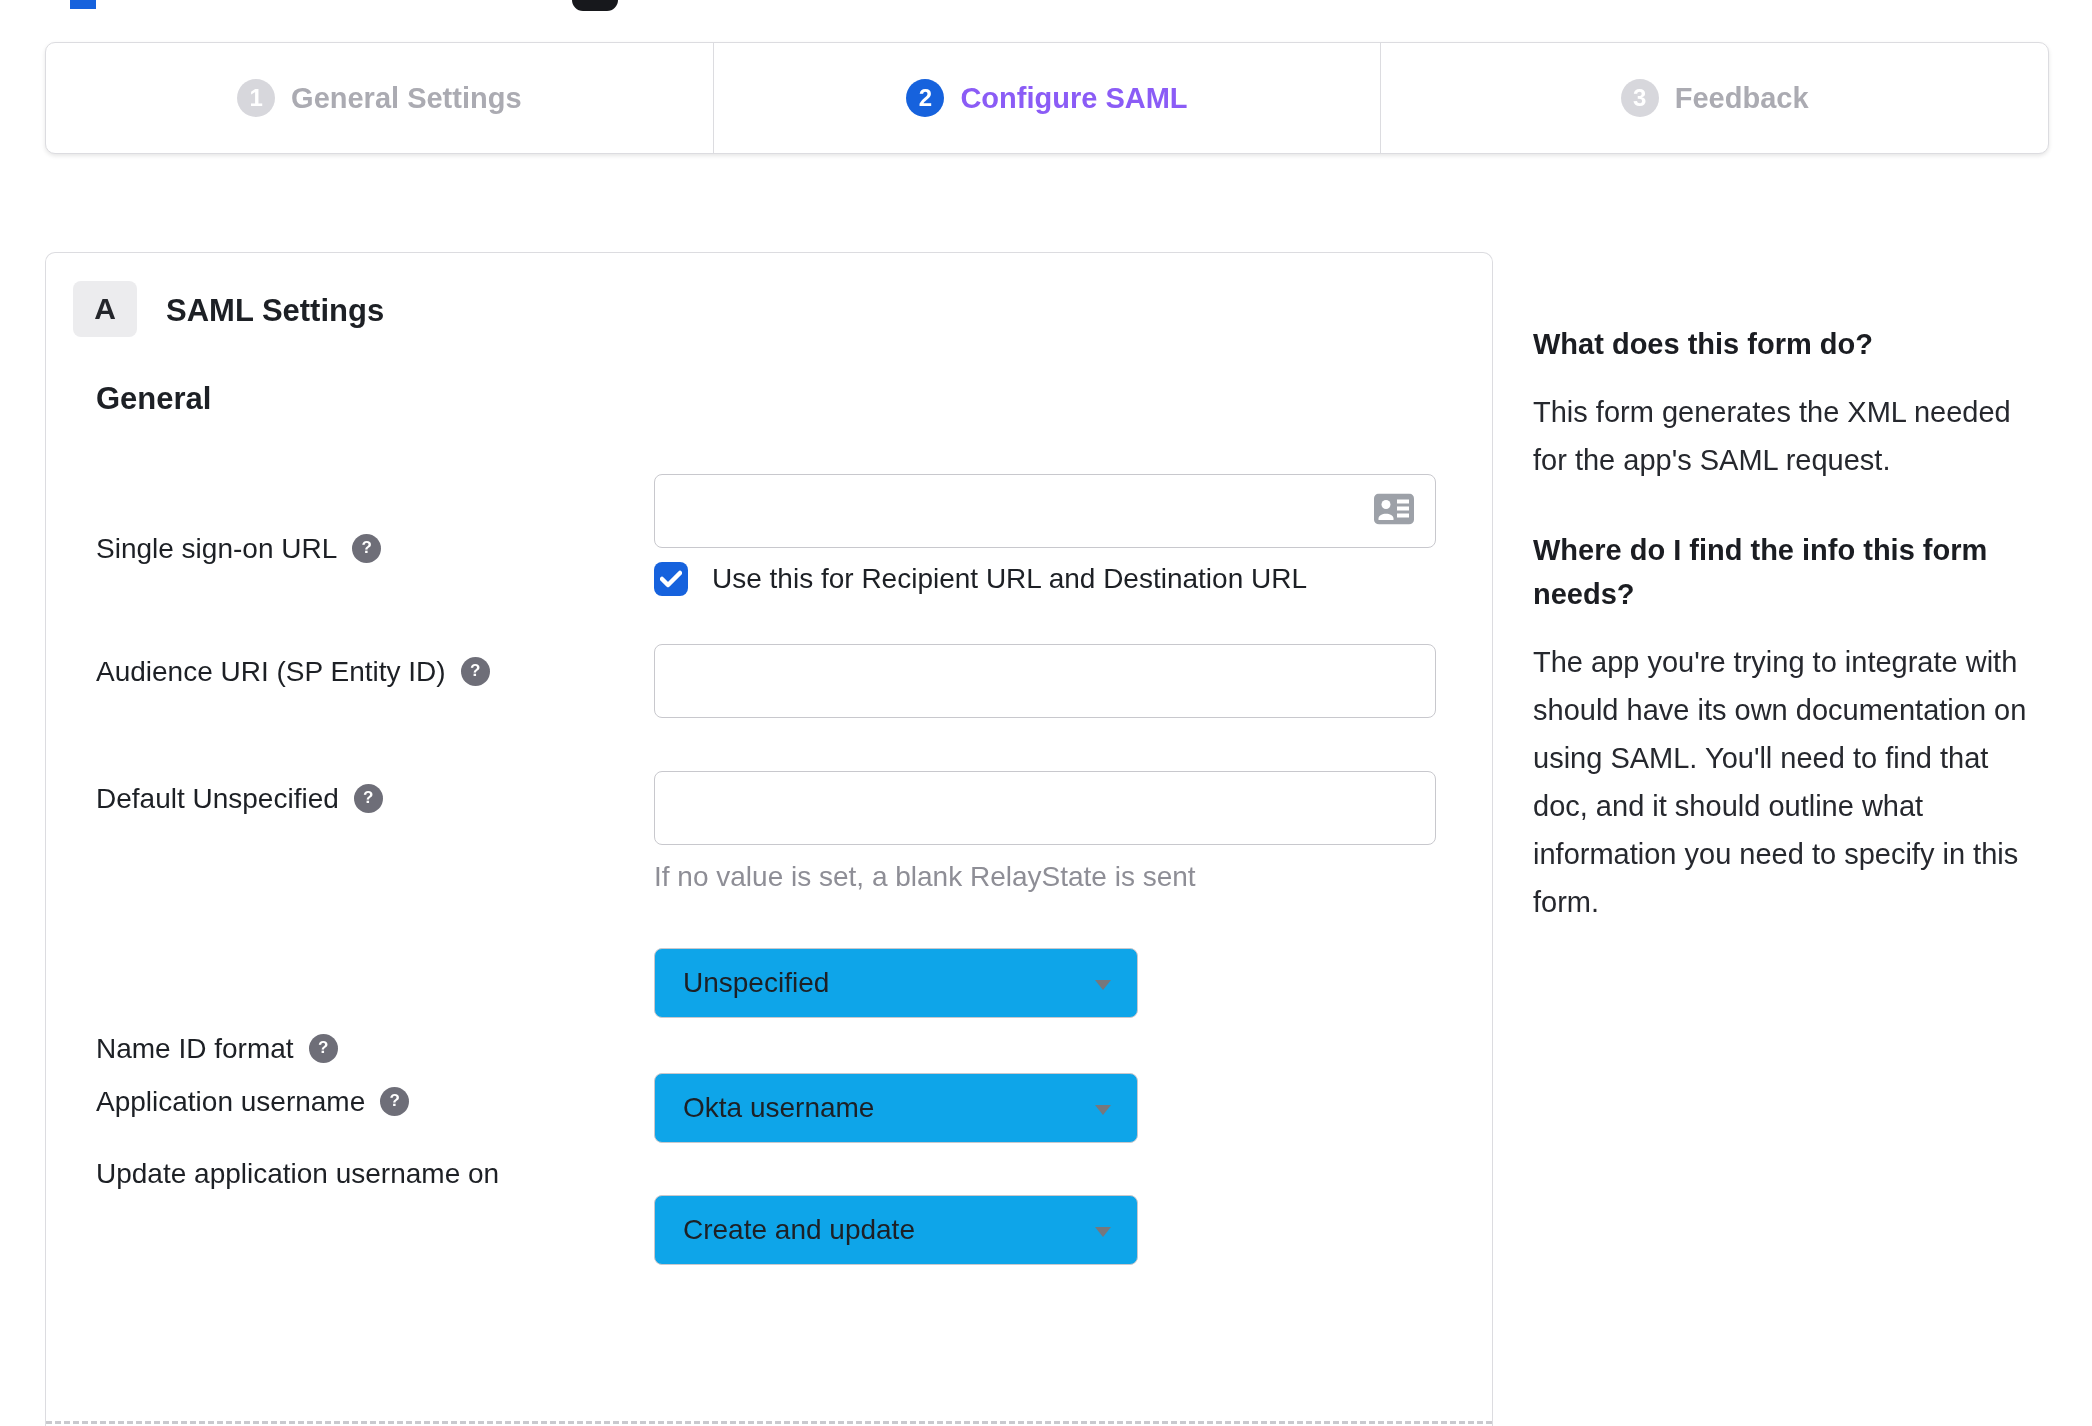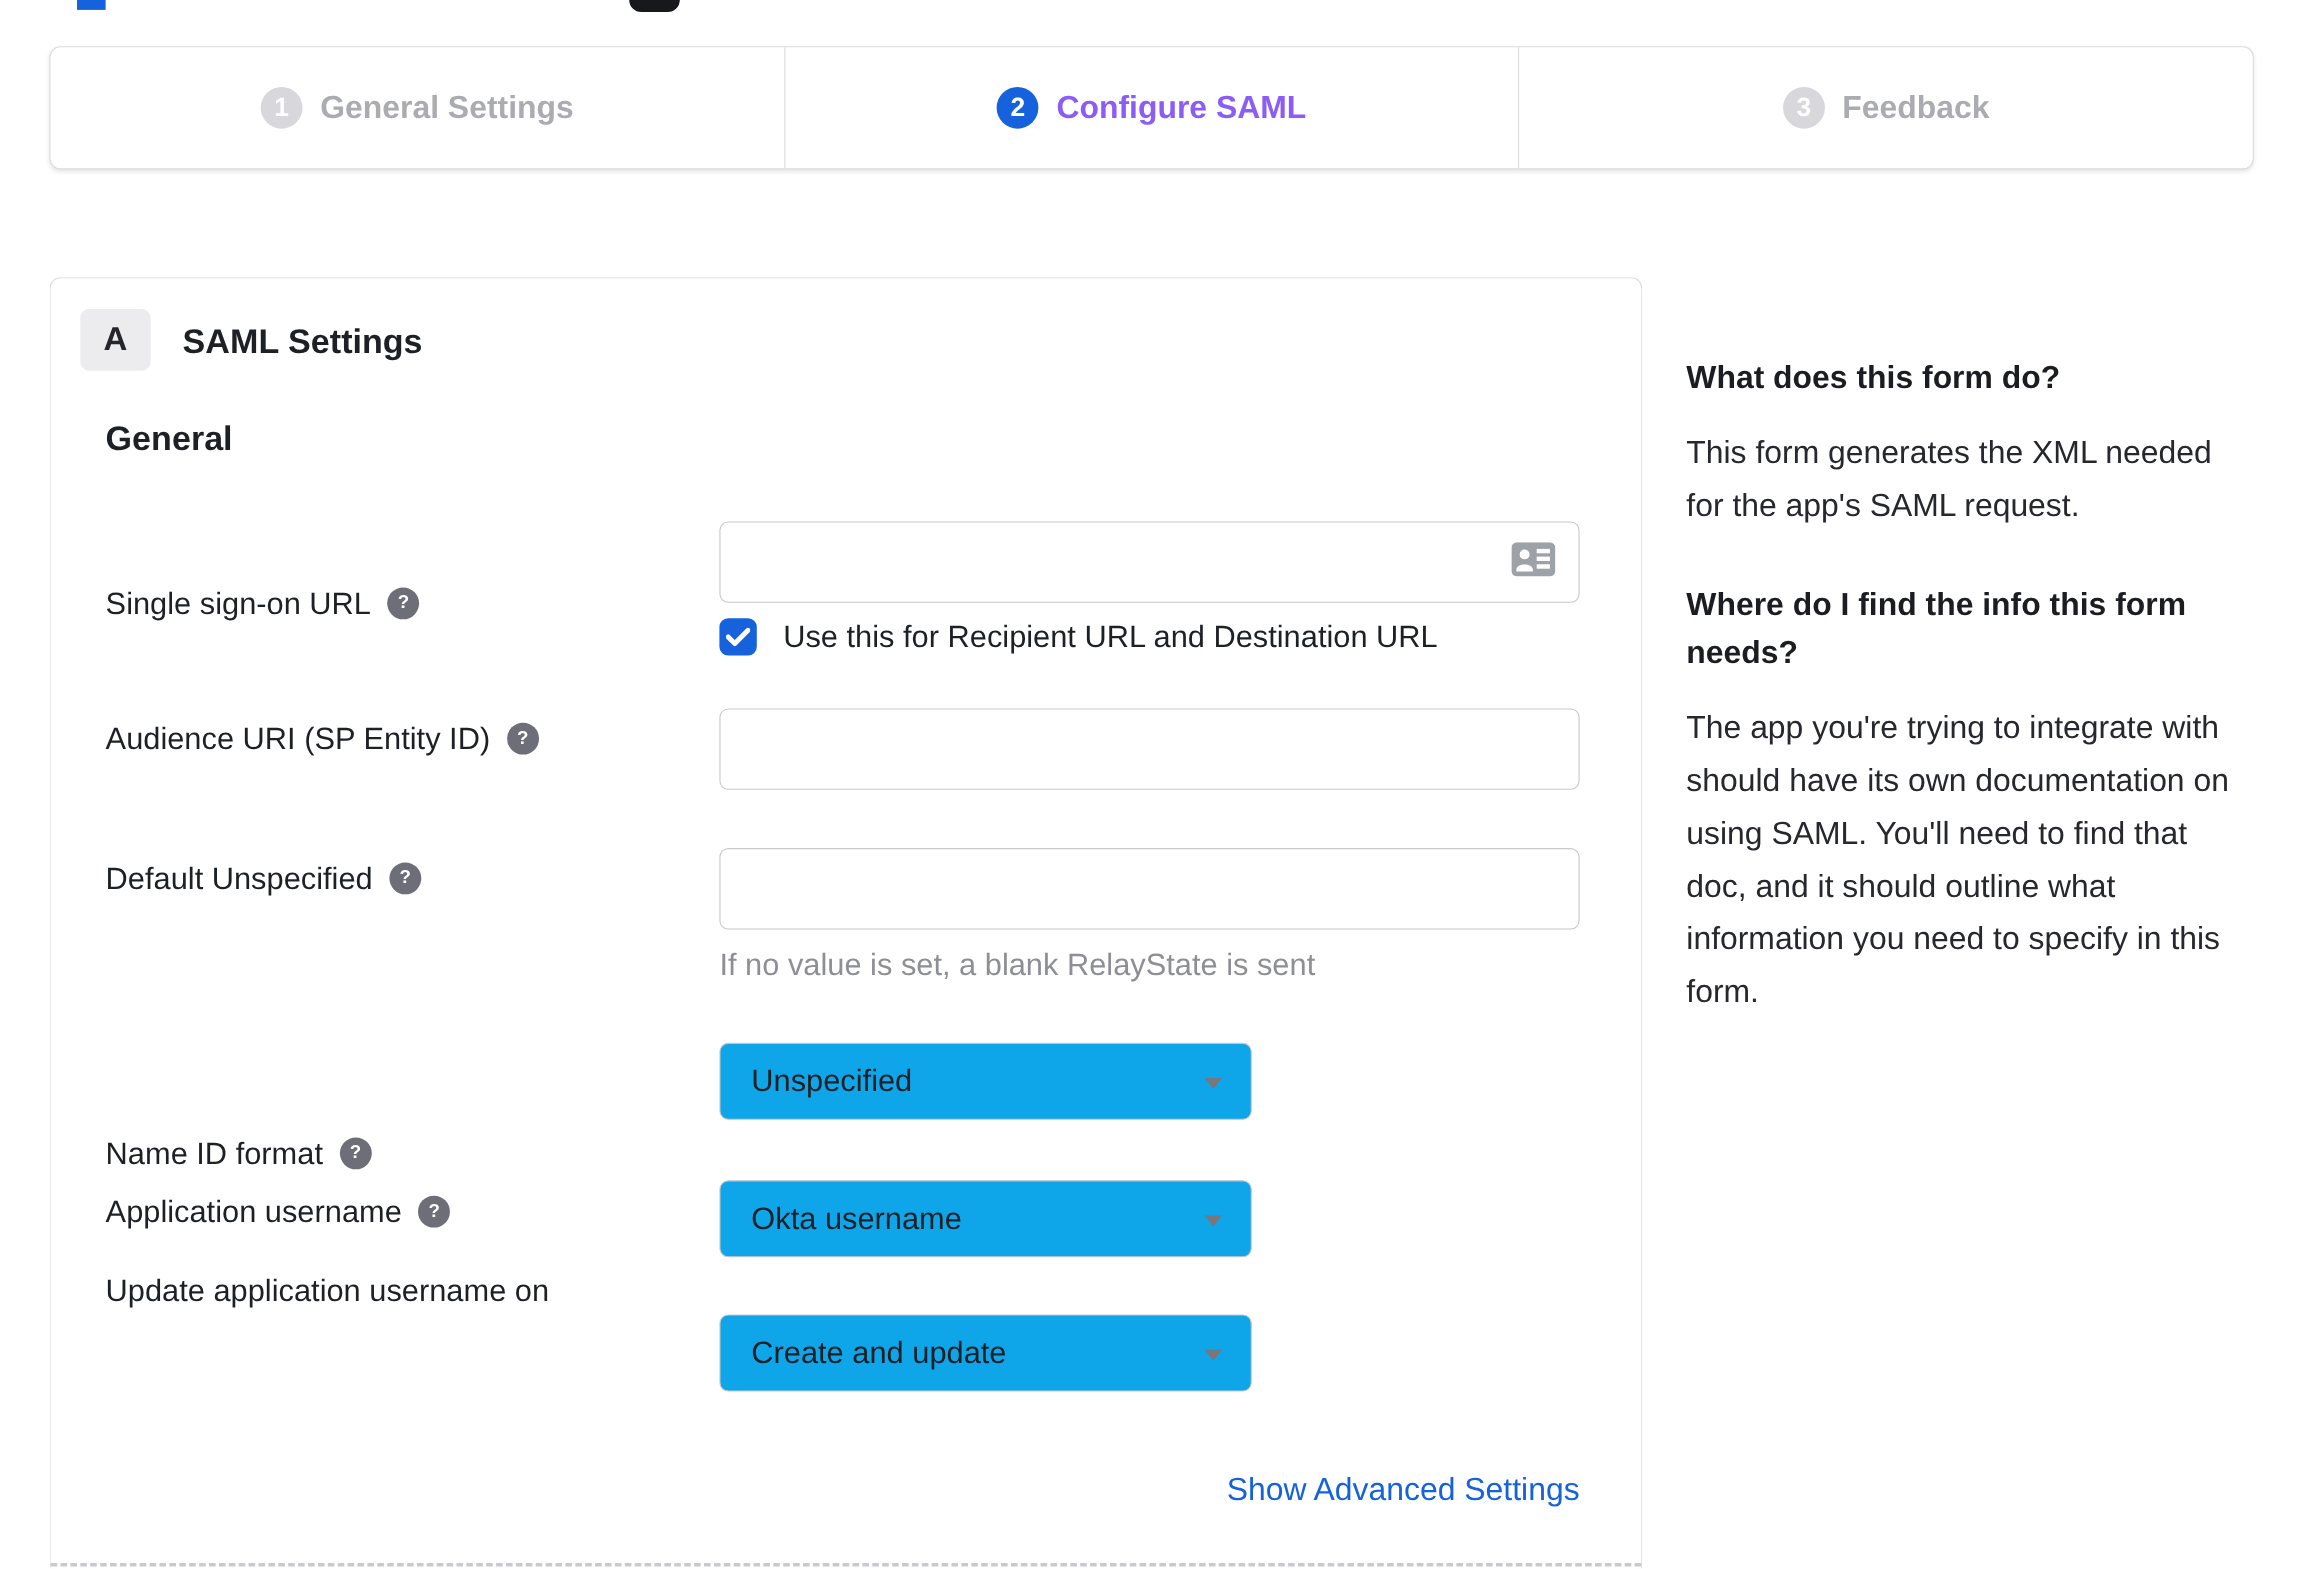--- a/index.html
+++ b/index.html
@@ -203,21 +203,20 @@
   </div>
 
   <div class="field-label" style="top:905px;">
     <span>Update application username on</span>
   </div>
   <div class="select" style="top:942px;">
     <span class="select-value">Create and update</span>
     <span class="select-arrow"></span>
   </div>
 
-  <a class="advanced-link" href="#">Show Advanced Settings</a>
 
   <div class="panel-dashed-bottom"></div>
 </div>
 
 <div class="sidebar">
   <h3>What does this form do?</h3>
   <p>This form generates the XML needed for the app's SAML request.</p>
   <h3>Where do I find the info this form needs?</h3>
   <p>The app you're trying to integrate with should have its own documentation on using SAML. You'll need to find that doc, and it should outline what information you need to specify in this form.</p>
 </div>

